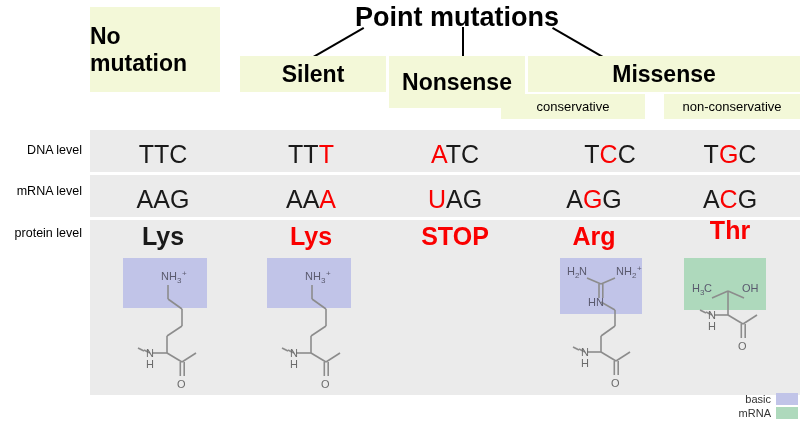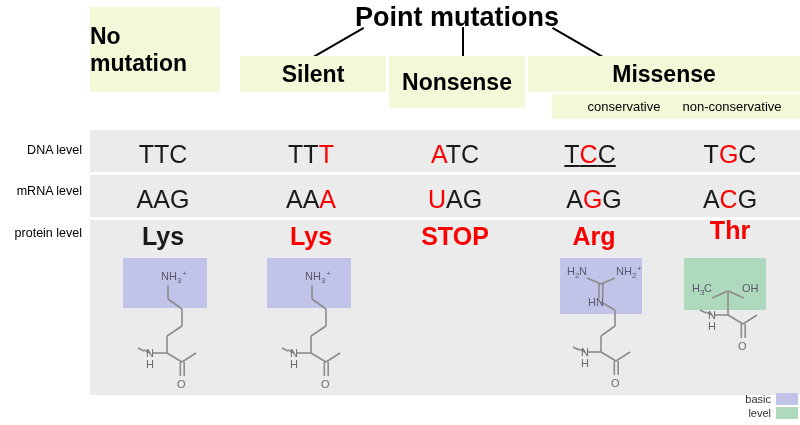--- a/index.html
+++ b/index.html
@@ -147,21 +147,21 @@
   </div>
 
   <div class="ybox big" style="left:389px; top:56px; width:136px; height:52px;">
     <span>Nonsense</span>
   </div>
 
   <div class="ybox big" style="left:528px; top:56px; width:272px; height:36px;">
     <span>Missense</span>
   </div>
 
-  <div class="ybox sub" style="left:552px; top:94px; width:144px; height:25px;">
+  <div class="ybox sub" style="left:501px; top:94px; width:144px; height:25px;">
     <span>conservative</span>
   </div>
 
   <div class="ybox sub" style="left:664px; top:94px; width:136px; height:25px;">
     <span>non-conservative</span>
   </div>
 
   <div class="grow" id="row-dna"></div>
   <div class="grow" id="row-mrna"></div>
   <div class="grow" id="row-prot"></div>
@@ -173,21 +173,21 @@
   <div id="cells-layer">
       <div class="seqcell dna" style="left: 103px; top: 140px; width: 120px;"><span class="blk">TT</span><span class="blk">C</span></div>
       <div class="seqcell mrna" style="left: 103px; top: 185px; width: 120px;"><span class="blk">AA</span><span class="blk">G</span></div>
       <div class="seqcell prot blk" style="left: 93px; top: 222px; width: 140px;">Lys</div>
       <div class="seqcell dna" style="left: 251px; top: 140px; width: 120px;"><span class="blk">TT</span><span class="mut">T</span></div>
       <div class="seqcell mrna" style="left: 251px; top: 185px; width: 120px;"><span class="blk">AA</span><span class="mut">A</span></div>
       <div class="seqcell prot allred" style="left: 241px; top: 222px; width: 140px;">Lys</div>
       <div class="seqcell dna" style="left: 395px; top: 140px; width: 120px;"><span class="mut">A</span><span class="blk">TC</span></div>
       <div class="seqcell mrna" style="left: 395px; top: 185px; width: 120px;"><span class="mut">U</span><span class="blk">AG</span></div>
       <div class="seqcell prot allred" style="left: 385px; top: 222px; width: 140px;">STOP</div>
-      <div class="seqcell dna" style="left: 530px; top: 140px; width: 120px; text-decoration: underline;"><span class="blk">T</span><span class="mut">C</span><span class="blk">C</span></div>
+      <div class="seqcell dna" style="left: 550px; top: 140px; width: 120px;"><span class="blk">T</span><span class="mut">C</span><span class="blk">C</span></div>
       <div class="seqcell mrna" style="left: 534px; top: 185px; width: 120px;"><span class="blk">A</span><span class="mut">G</span><span class="blk">G</span></div>
       <div class="seqcell prot allred" style="left: 524px; top: 222px; width: 140px;">Arg</div>
       <div class="seqcell dna" style="left: 670px; top: 140px; width: 120px;"><span class="blk">T</span><span class="mut">G</span><span class="blk">C</span></div>
       <div class="seqcell mrna" style="left: 670px; top: 185px; width: 120px;"><span class="blk">A</span><span class="mut">C</span><span class="blk">G</span></div>
       <div class="seqcell prot allred" style="left: 660px; top: 216px; width: 140px;">Thr</div>
     </div>
 
   <div class="struct" style="left:104px; width:130px; height:132px;">
     <div class="hl basic" style="left:19px; top:0px; width:84px; height:50px;"></div>
     <svg width="130" height="132" viewBox="0 0 130 132">
@@ -297,18 +297,18 @@
       <text x="54" y="92" font-family="'Liberation Sans',sans-serif" font-size="11" fill="#6b6b6b">O</text>
     </svg>
   </div>
 
   <div id="legend">
     <div class="legrow">
       <span>basic</span>
       <span class="legswatch basic"></span>
     </div>
     <div class="legrow">
-      <span>level</span>
+      <span>mRNA</span>
       <span class="legswatch polar"></span>
     </div>
   </div>
 
 </div>
 
 </body></html>

